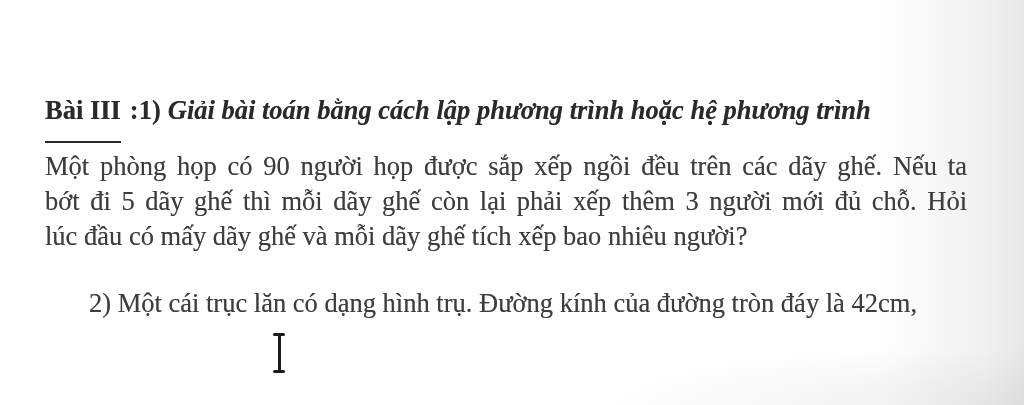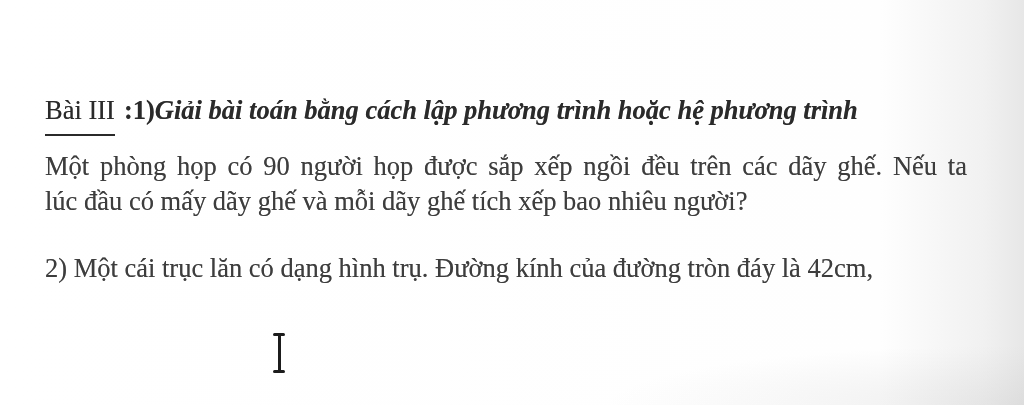--- a/index.html
+++ b/index.html
@@ -33,45 +33,47 @@
     font-size: 26.5px;
     line-height: 35px;
     text-shadow: 0 0 0.6px rgba(60,60,60,0.55);
   }
   .heading {
     white-space: nowrap;
     margin: 0 0 21px 0;
     color: #2a2a2a;
   }
   .heading .label {
-    font-weight: 400;
+    font-weight: 700;
     border-bottom: 2.5px solid #2a2a2a;
-    padding-bottom: 9px;
+    padding-bottom: 16px;
   }
   .heading .numbering {
     font-weight: 700;
     margin-left: 9px;
   }
   .heading .title {
     font-style: italic;
     font-weight: 600;
+    margin-left: 7px;
   }
   .para {
     font-weight: 400;
   }
   .para .line {
     white-space: nowrap;
     height: 35px;
   }
   .para .line.just {
     text-align: justify;
     text-align-last: justify;
   }
   .para2 {
     margin-top: 32px;
+    margin-left: 44px;
   }
   
   .ibeam {
     position: absolute;
     left: 272px;
     top: 334px;
     width: 14px;
     height: 38px;
     z-index: 5;
     pointer-events: none;
@@ -101,20 +103,21 @@
 <div class="page">
 
   <div class="content">
 
     <div class="heading">
       <span class="label">Bài III</span><span class="numbering">:1)</span><span class="title">Giải bài toán bằng cách lập phương trình hoặc hệ phương trình</span>
     </div>
 
     <div class="para para1">
       <div class="line just">Một phòng họp có 90 người họp được sắp xếp ngồi đều trên các dãy ghế. Nếu ta</div>
+      <div class="line just">bớt đi 5 dãy ghế thì mỗi dãy ghế còn lại phải xếp thêm 3 người mới đủ chỗ. Hỏi</div>
       <div class="line">lúc đầu có mấy dãy ghế và mỗi dãy ghế tích xếp bao nhiêu người?</div>
     </div>
 
     <div class="para para2">
       <div class="line">2) Một cái trục lăn có dạng hình trụ. Đường kính của đường tròn đáy là 42cm,</div>
     </div>
 
   </div>
 
   <div class="ibeam">

